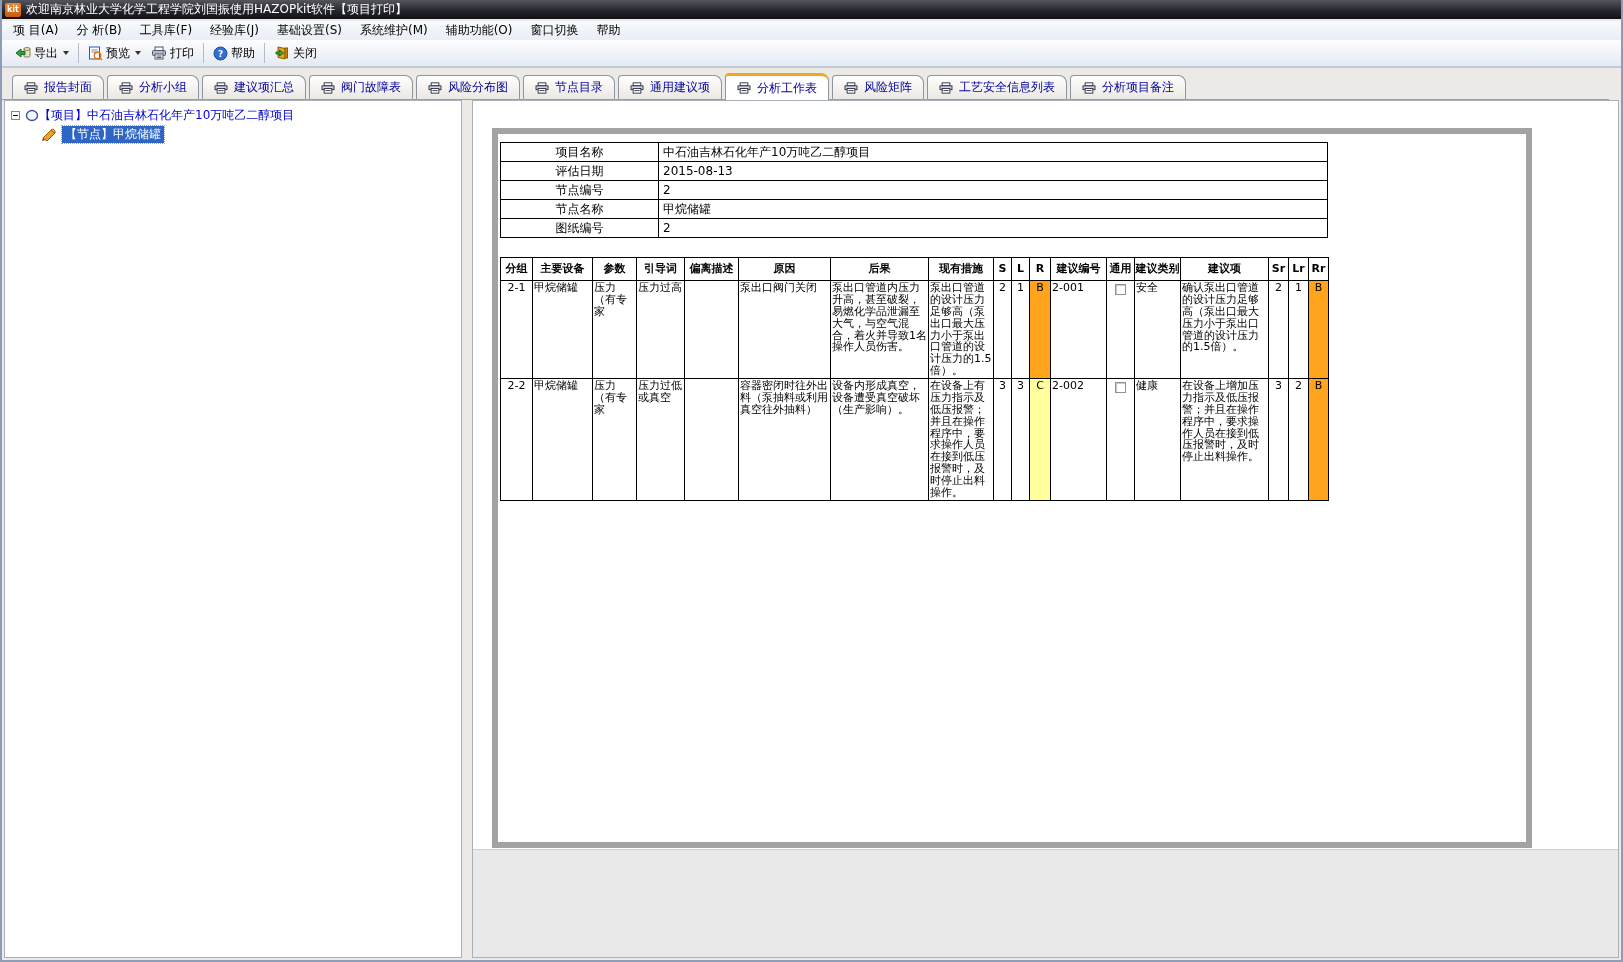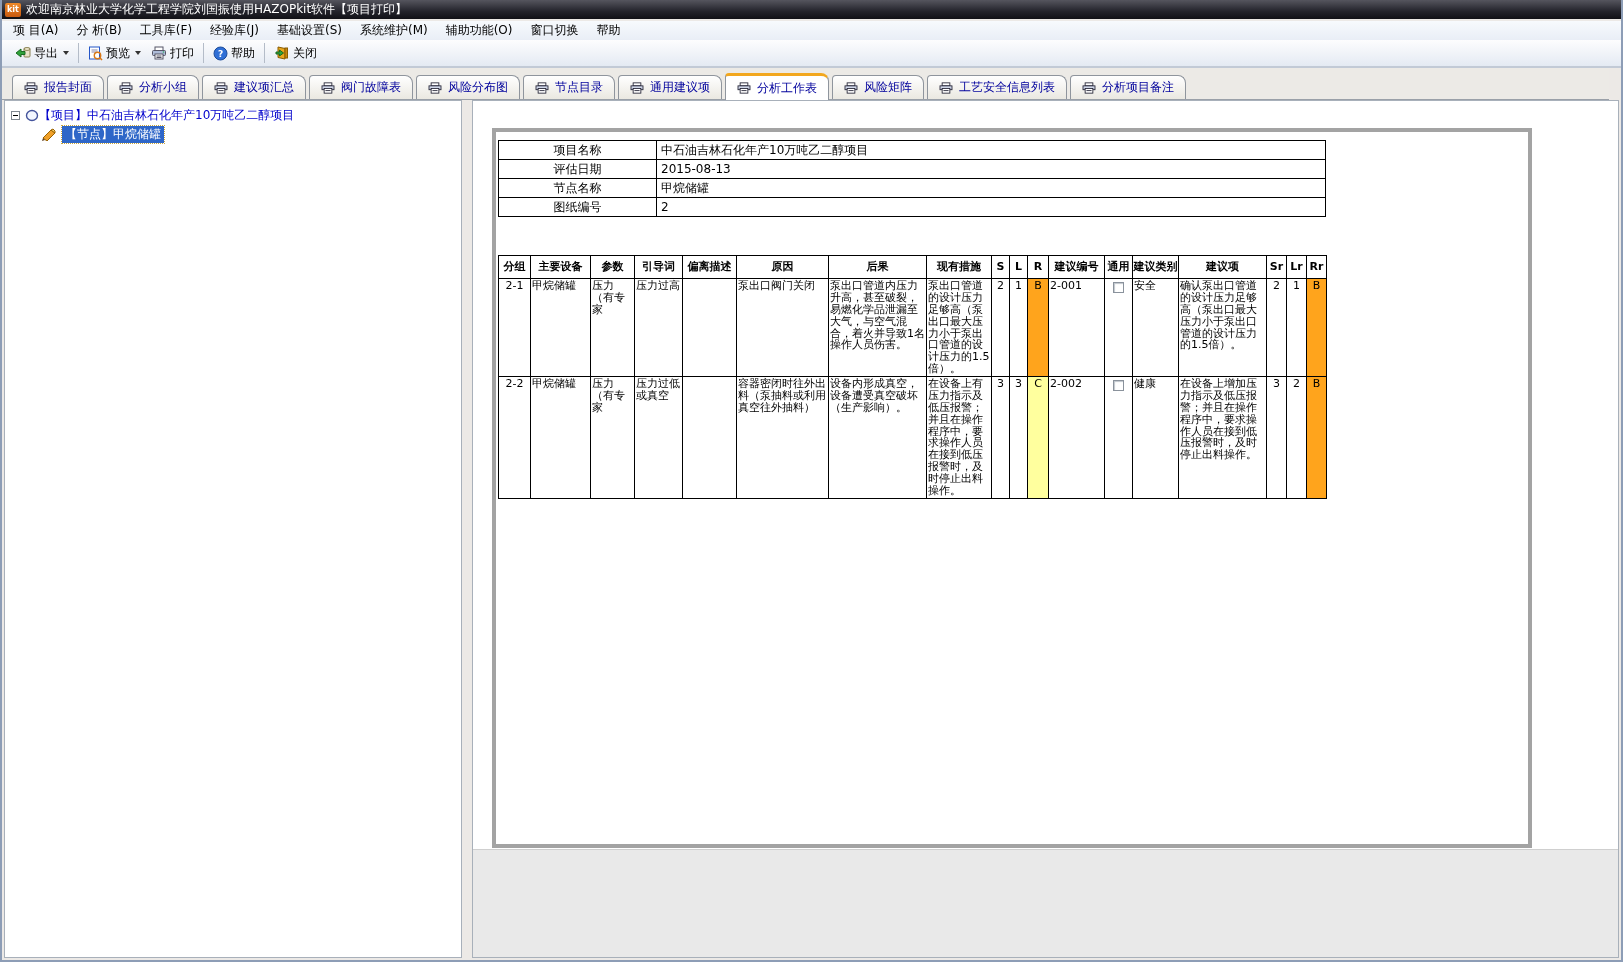--- a/index.html
+++ b/index.html
@@ -83,21 +83,21 @@
   .tree-label-root { color:#0000cc; }
   .tree-label-selected {
     color:#fff; background:#2e66c8; padding:0 3px; margin-left:5px;
     outline:1px dotted #caa53a;
   }
   .tree-icon { flex:0 0 auto; }
 
   
   .page-border {
     position:absolute; left:19px; top:27px; width:1040px; height:720px;
-    border:4px solid #a3a3a3;
+    border:6px solid #a3a3a3;
   }
   table { border-collapse:collapse; }
 
   .info-table { position:absolute; left:2px; top:8px; width:828px; font-size:12px; table-layout:fixed; }
   .info-table td { border:1px solid #000; height:19px; padding:0 4px; overflow:hidden; white-space:nowrap; }
   .info-table td.lbl { width:158px; text-align:center; }
 
   .ws-table { position:absolute; left:2px; top:123px; width:828px; font-size:11px; line-height:1.08; table-layout:fixed; }
   .ws-table th {
     border:1px solid #000; font-weight:bold; height:23px; text-align:center;
@@ -320,20 +320,24 @@
 
         <table class="info-table">
           <tbody>
               <tr>
             <td class="lbl">项目名称</td>
             <td>中石油吉林石化年产10万吨乙二醇项目</td>
           </tr>
           <tr>
             <td class="lbl">评估日期</td>
             <td>2015-08-13</td>
+          </tr>
+          <tr>
+            <td class="lbl">节点编号</td>
+            <td>2</td>
           </tr>
           <tr>
             <td class="lbl">节点名称</td>
             <td>甲烷储罐</td>
           </tr>
           <tr>
             <td class="lbl">图纸编号</td>
             <td>2</td>
           </tr>
         </tbody>

